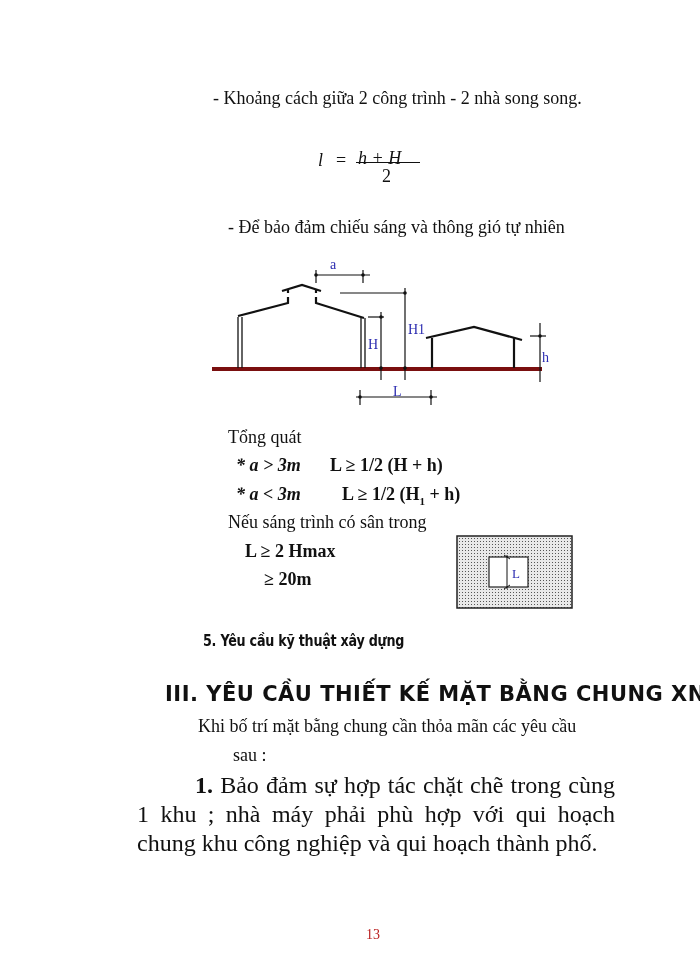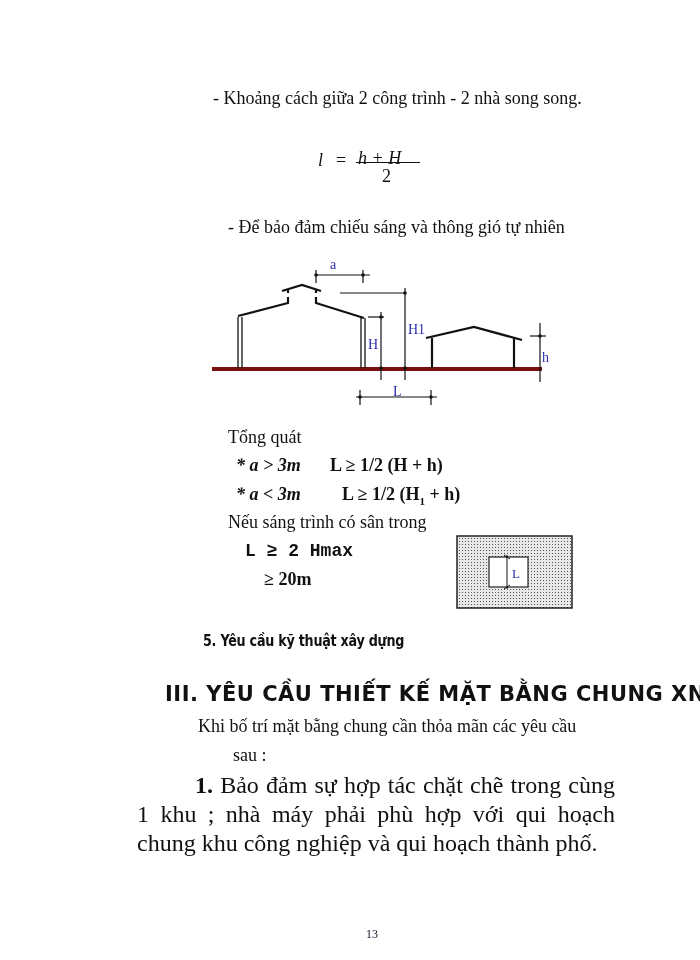--- a/index.html
+++ b/index.html
@@ -11,21 +11,21 @@
   .ital { font-style: italic; }
   .frac { position: absolute; left: 318px; top: 138px; width: 100px; height: 60px; font-size: 18px; font-style: italic; }
   .frac .lhs { position: absolute; left: 0; top: 12px; }
   .frac .eq  { position: absolute; left: 18px; top: 12px; font-style: normal; }
   .frac .num { position: absolute; left: 40px; top: 10px; }
   .frac .bar { position: absolute; left: 38px; top: 24px; width: 64px; height: 1px; background: #111; }
   .frac .den { position: absolute; left: 64px; top: 28px; font-style: normal; }
   .h5 { font-family: "DejaVu Sans", sans-serif; font-weight: bold; font-size: 15px; transform: scaleX(0.85); transform-origin: left; letter-spacing: -0.3px; }
   .h3 { font-family: "DejaVu Sans", sans-serif; font-weight: bold; font-size: 21px; letter-spacing: 0.5px; }
   .para { position: absolute; left: 137px; width: 478px; font-size: 24px; line-height: 29px; text-align: justify; }
-  .pagenum { color: #0f172a; font-size: 12px; }
+  .pagenum { color: #b91c1c; font-size: 14px; }
   svg text { font-family: "Liberation Serif", serif; }
 </style>
 </head>
 <body>
 
 <div class="abs t18" style="left:185px; top:88px;margin-left:28px;">- Khoảng cách giữa 2 công trình - 2 nhà song song.</div>
 
 <div class="frac">
   <span class="lhs">l</span>
   <span class="eq">=</span>
@@ -98,21 +98,21 @@
   <span class="ital">* a &gt; 3m</span>
   <span style="position:absolute; left:94px; white-space:nowrap;">L ≥ 1/2 (H + h)</span>
 </div>
 
 <div class="abs t18 bold" style="left:236px; top:484px;">
   <span class="ital">* a &lt; 3m</span>
   <span style="position:absolute; left:94px; white-space:nowrap;margin-left:12px;"><span>L ≥ 1/2 (H</span><sub style="font-size:11px;">1</sub><span> + h)</span></span>
 </div>
 
 <div class="abs t18" style="left:228px; top:512px;">Nếu sáng trình có sân trong</div>
-<div class="abs t18 bold" style="left:245px; top:541px;font-family:Liberation Mono, monospace;">L ≥ 2 Hmax</div>
+<div class="abs t18 bold" style="left:245px; top:541px;">L ≥ 2 Hmax</div>
 <div class="abs t18 bold" style="left:264px; top:569px;">≥ 20m</div>
 
 <svg class="abs" style="left:456px; top:535px;" width="118" height="75" viewBox="0 0 118 75">
   <defs>
     <pattern id="dots" width="3" height="3" patternUnits="userSpaceOnUse">
       <rect width="3" height="3" fill="#e8e8e8"></rect>
       <rect width="1" height="1" fill="#555"></rect>
     </pattern>
   </defs>
   <rect x="1" y="1" width="115" height="72" fill="url(#dots)" stroke="#222" stroke-width="1.5"></rect>

